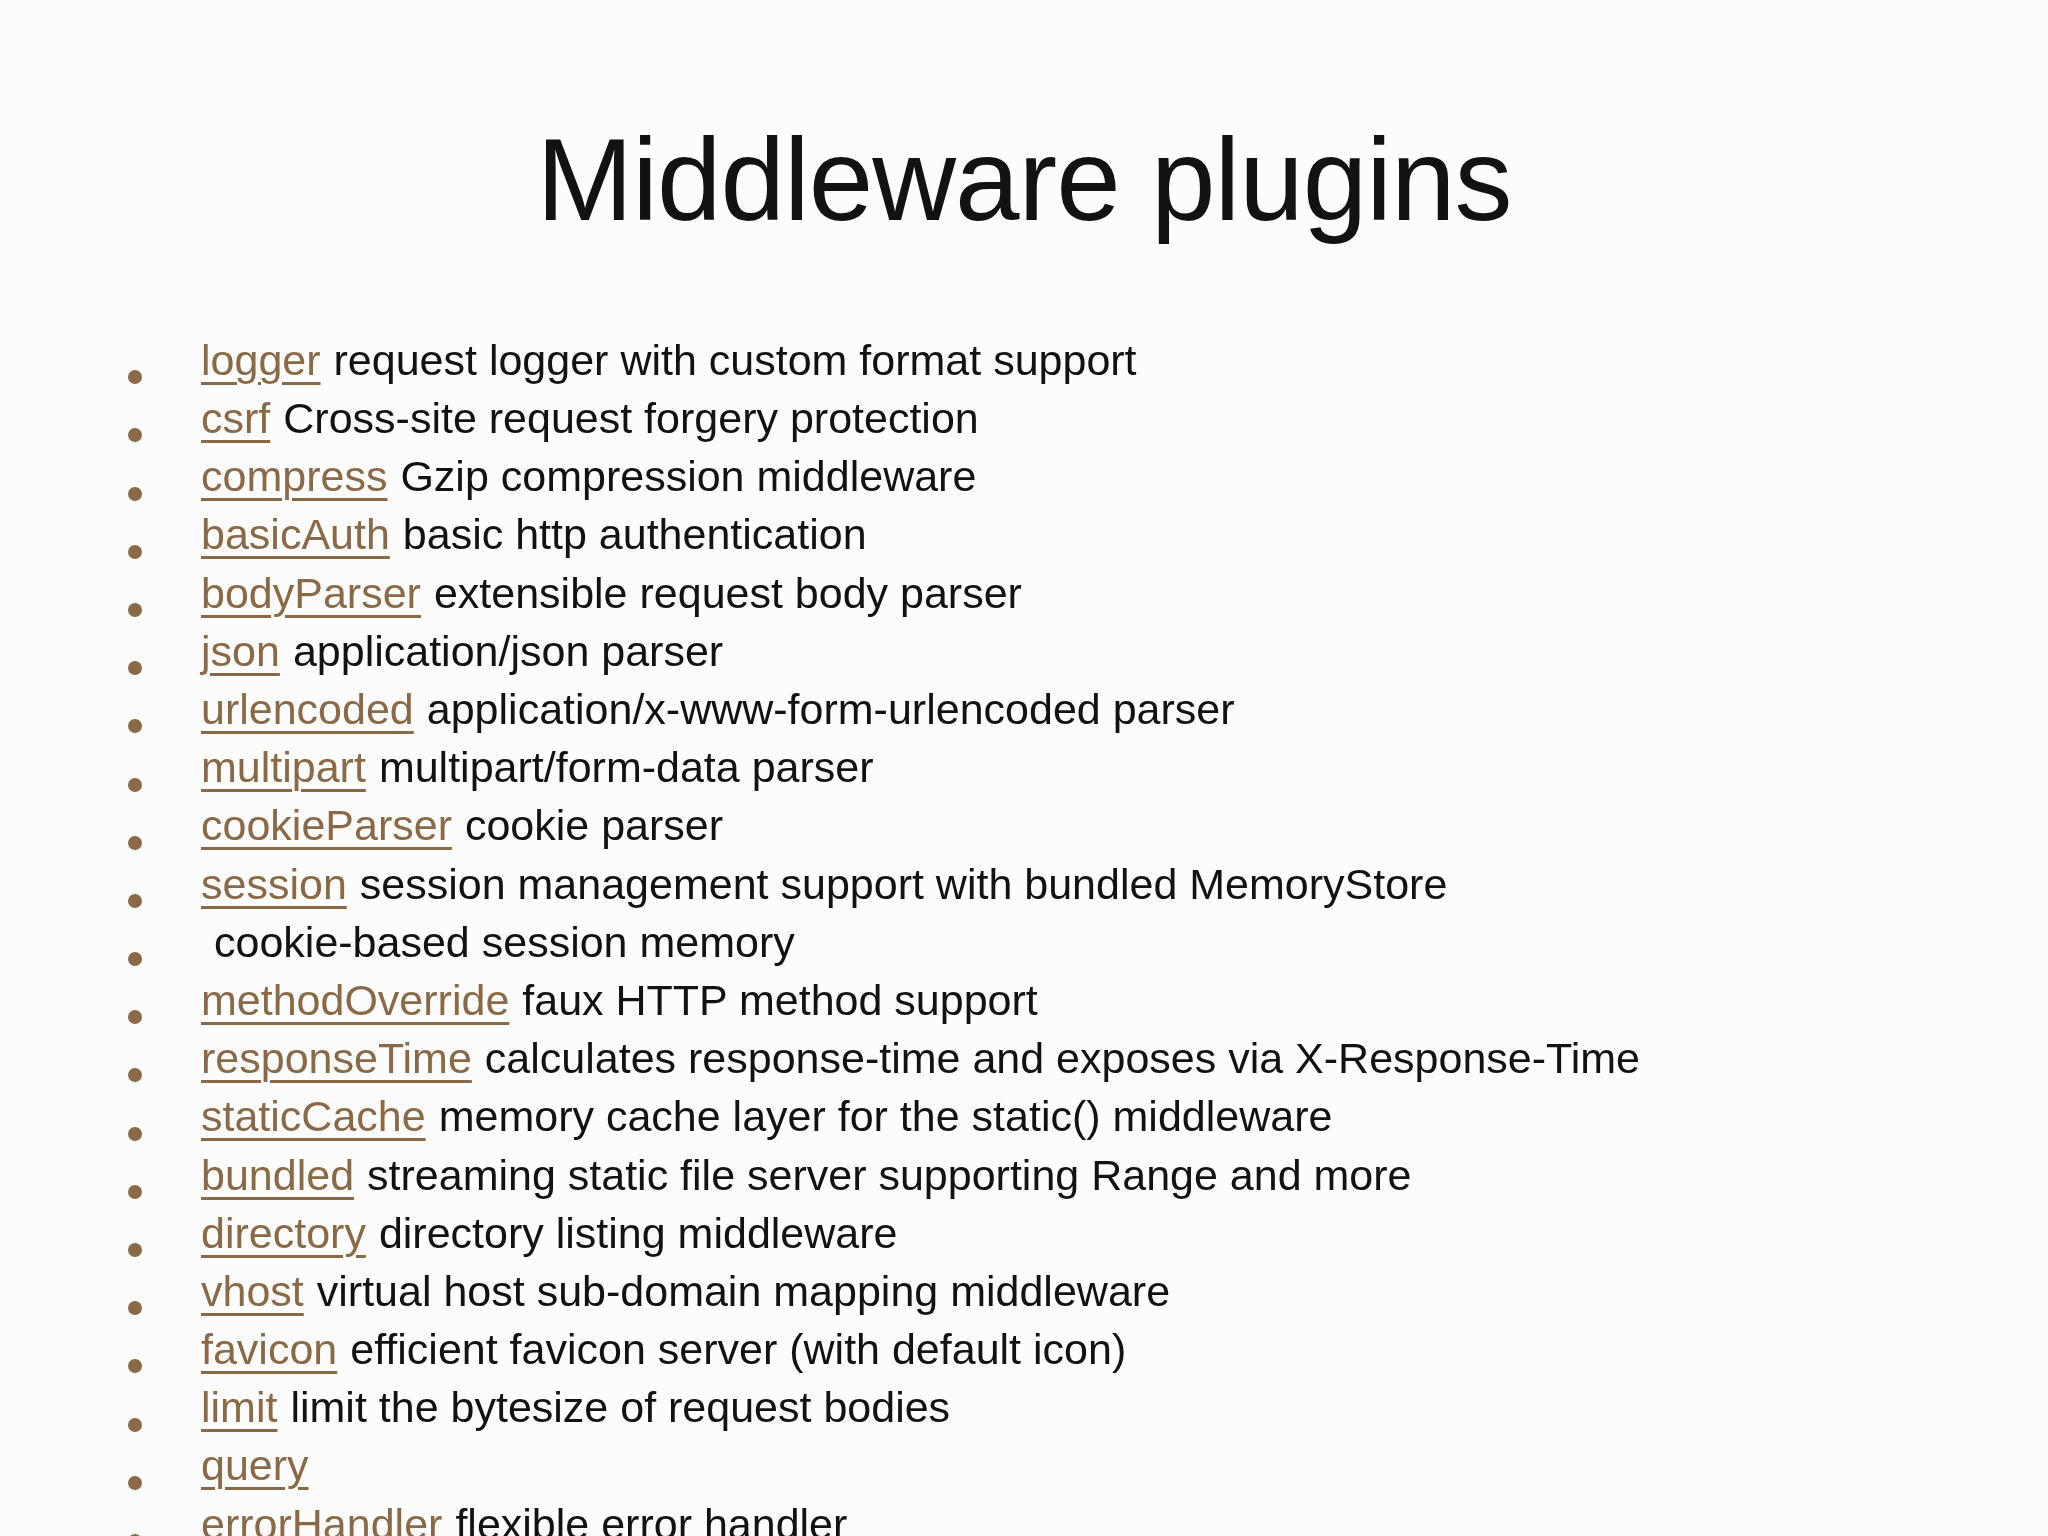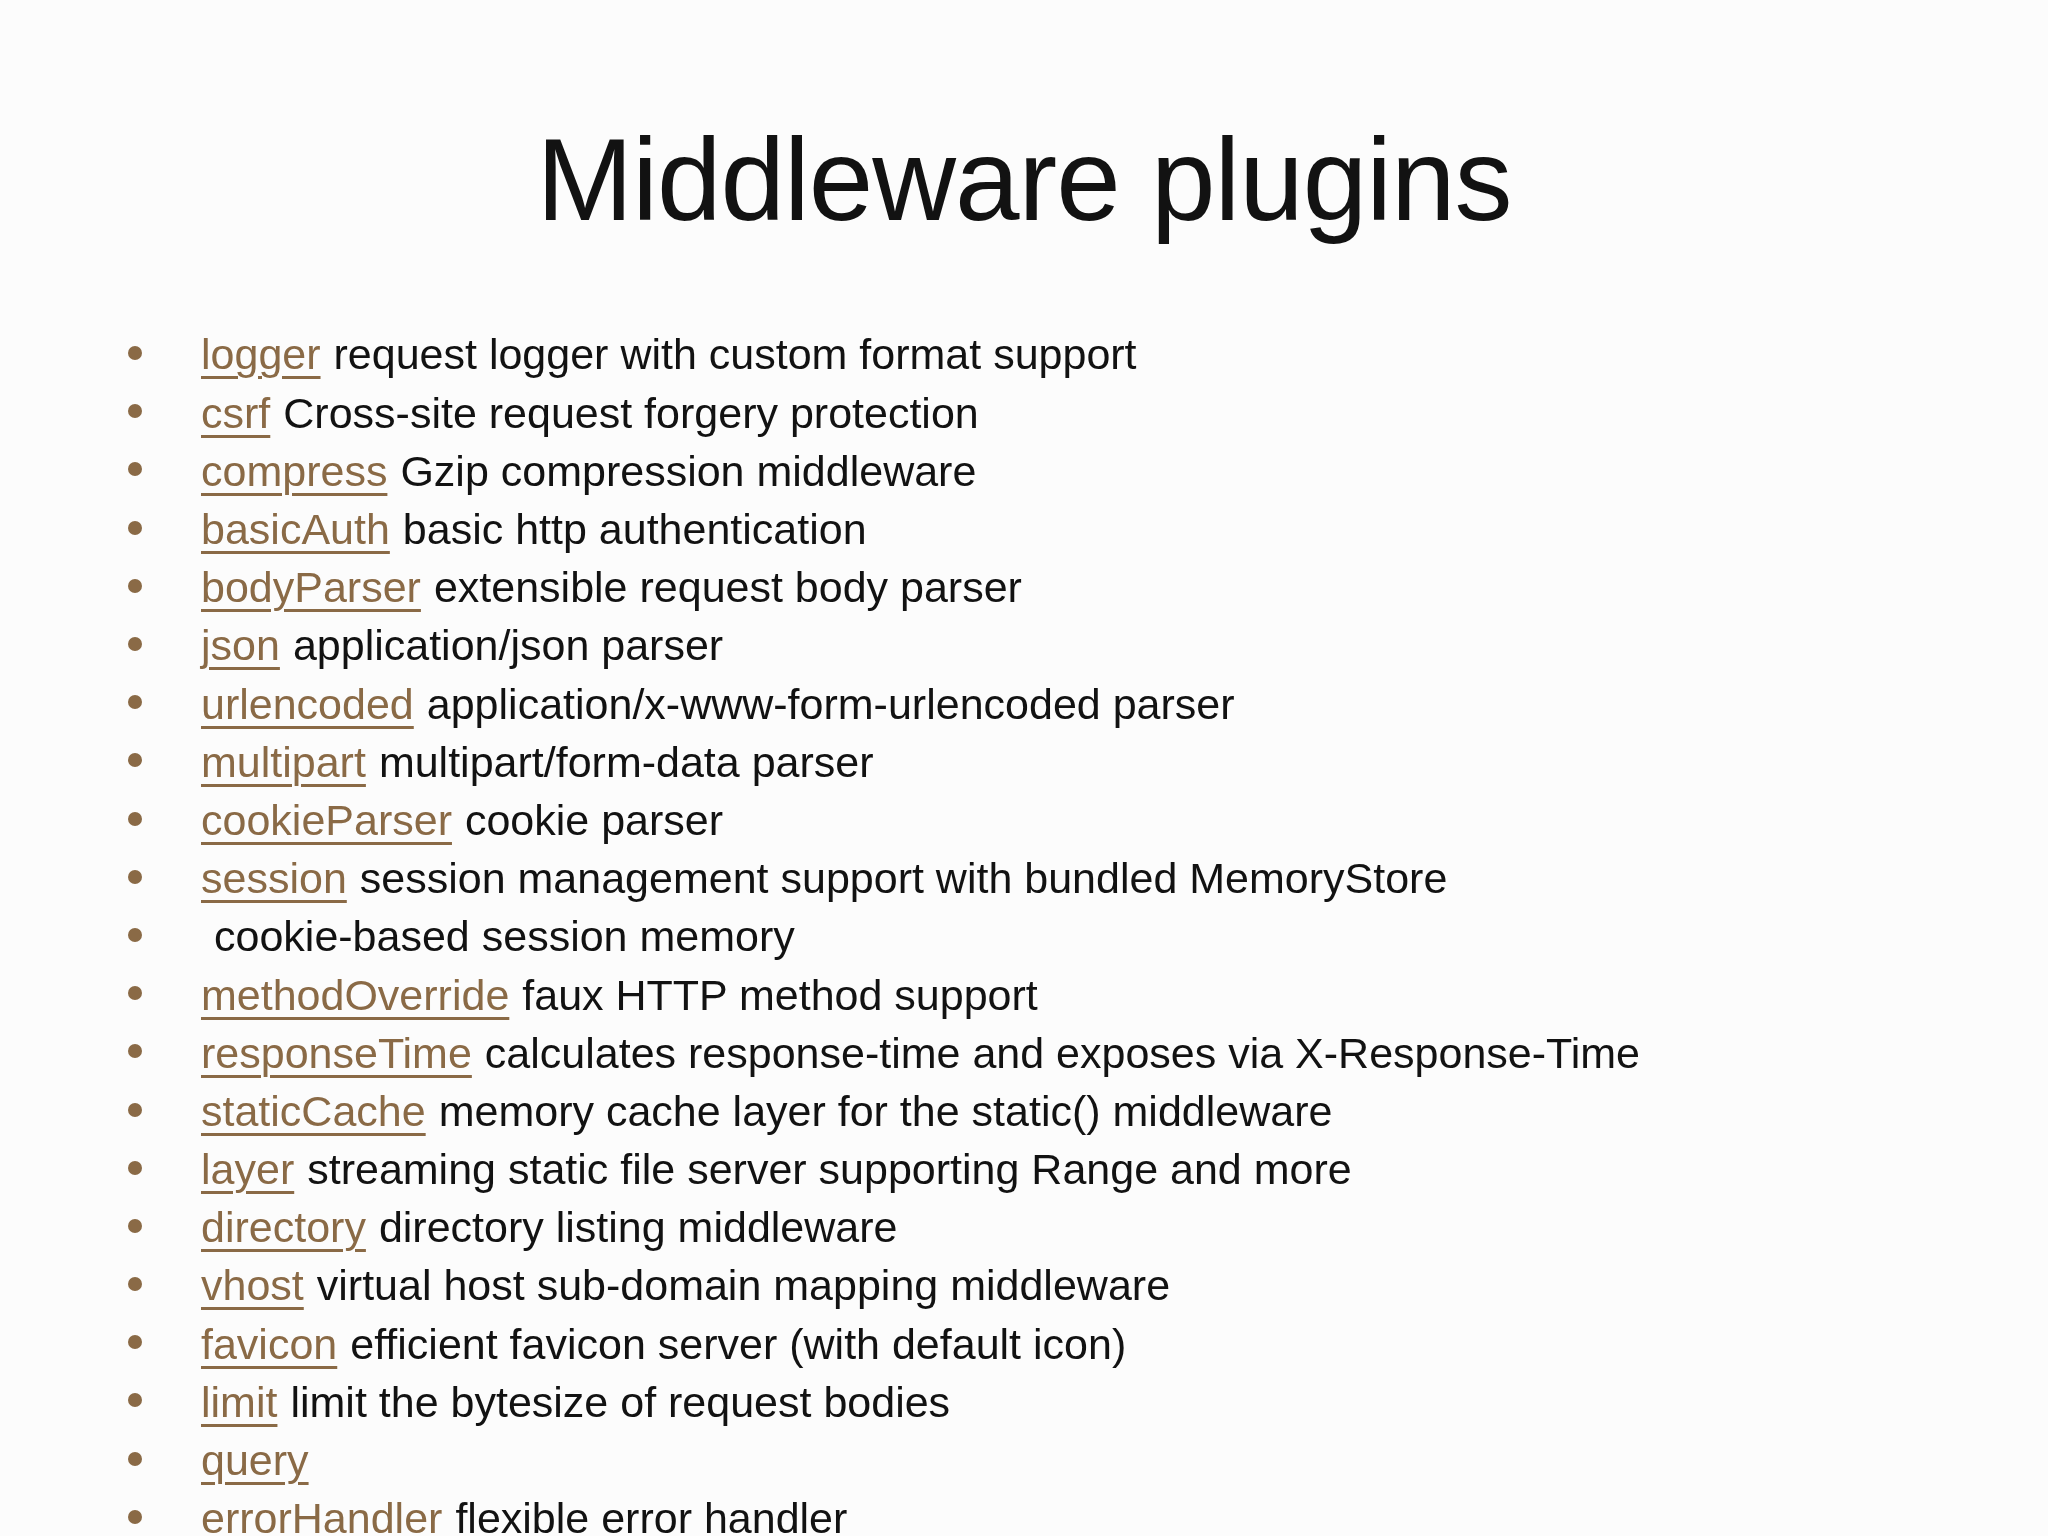--- a/index.html
+++ b/index.html
@@ -41,21 +41,21 @@
     top: 326px;
     left: 128px;
     right: 40px;
     margin: 0;
     padding: 0;
     list-style: none;
   }
   .bullet-list li {
     height: 58.2px;
     display: flex;
-    align-items: center;
+    align-items: flex-end;
     font-size: 43px;
     line-height: 1.1;
     white-space: nowrap;
   }
   .dot {
     flex: none;
     width: 14px;
     height: 14px;
     border-radius: 50%;
     background: var(--bullet);
@@ -159,21 +159,21 @@
   </li>
 
   <li>
     <span class="dot"></span>
     <a class="term">staticCache</a>
     <span class="desc">memory cache layer for the static() middleware</span>
   </li>
 
   <li>
     <span class="dot"></span>
-    <a class="term">layer</a>
+    <a class="term">bundled</a>
     <span class="desc">streaming static file server supporting Range and more</span>
   </li>
 
   <li>
     <span class="dot"></span>
     <a class="term">directory</a>
     <span class="desc">directory listing middleware</span>
   </li>
 
   <li>

